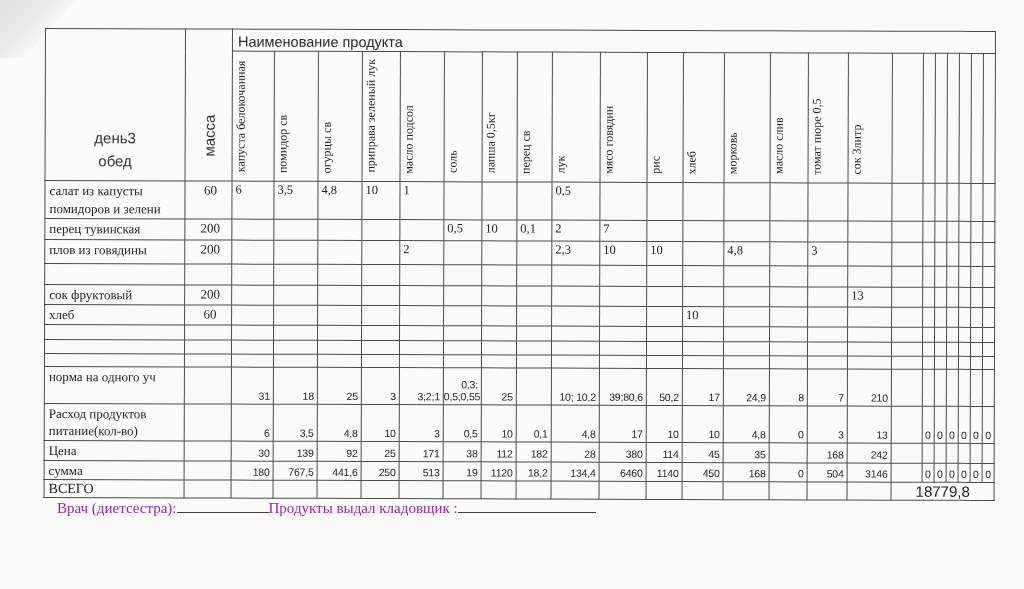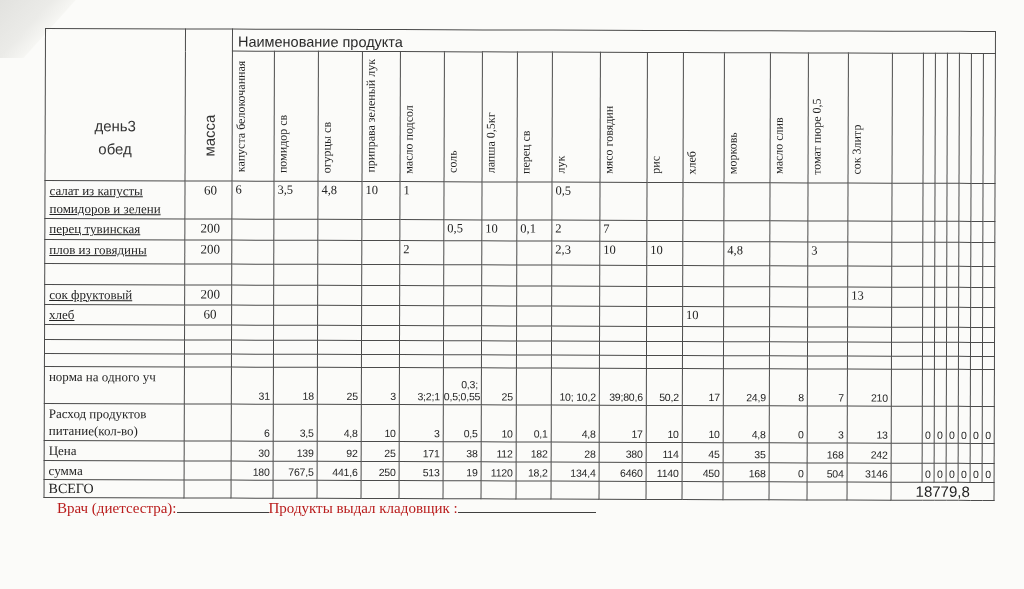--- a/index.html
+++ b/index.html
@@ -19,37 +19,37 @@
     position:absolute;left:45px;top:28px;
     transform:rotate(0.18deg);transform-origin:0 0;
   }
   table{border-collapse:collapse;table-layout:fixed;width:950px;}
   td{
     border:1px solid #4b4b4b;
     padding:0;vertical-align:top;overflow:hidden;
     color:#242424;
   }
   .title-cell{font:14.5px "Liberation Sans",sans-serif;color:#2a2a2a;padding:2px 0 0 5px;vertical-align:middle;}
-  .day-cell{vertical-align:bottom;text-align:center;font:15px "Liberation Sans",sans-serif;color:#333;padding-bottom:20px;line-height:1.55;}
+  .day-cell{vertical-align:bottom;text-align:center;font:15px "Liberation Sans",sans-serif;color:#333;padding-bottom:8px;line-height:1.55;}
   .mass-cell{vertical-align:bottom;text-align:center;padding-bottom:20px;}
   .rot-sans{writing-mode:vertical-rl;transform:rotate(180deg);font:15px "Liberation Sans",sans-serif;color:#333;display:inline-block;line-height:1;}
   .rot-cell{vertical-align:bottom;text-align:left;padding:0 0 4px 2px;}
   .rot{writing-mode:vertical-rl;transform:rotate(180deg);font:12px "Liberation Serif",serif;color:#222;display:inline-block;white-space:nowrap;line-height:1.1;}
-  .dish-name{font:13px "Liberation Serif",serif;padding:1px 2px 0 4px;line-height:1.4;text-decoration:underline;}
+  .dish-name{font:13px "Liberation Serif",serif;padding:1px 2px 0 4px;line-height:1.4;}
   .mass-val{font:13px "Liberation Serif",serif;padding:1px 0 0 4px;text-align:center;}
   .dish-val{font:12.5px "Liberation Serif",serif;padding:1px 0 0 3px;}
   .sum-label{font:13px "Liberation Serif",serif;padding:1px 2px 0 4px;line-height:1.35;border-radius:9px;}
   .num{
     font:10.5px "Liberation Sans",sans-serif;color:#1e1e1e;
     text-align:right;vertical-align:bottom;
     padding:0 3px 2px 0;line-height:1.15;letter-spacing:-0.2px;
   }
   .total-label{font:14px "Liberation Serif",serif;padding:0 0 0 4px;vertical-align:middle;}
   .total-val{font:15px "Liberation Sans",sans-serif;text-align:center;vertical-align:middle;color:#1e1e1e;}
-  .sig{position:absolute;color:#b91c1c;white-space:nowrap;}
+  .sig{position:absolute;color:#a21caf;white-space:nowrap;}
   .sig1{left:57px;top:500px;font:15px "Liberation Serif",serif;}
   .sig2{left:57px;top:540px;font:13.5px "Liberation Sans",sans-serif;}
   .blank{display:inline-block;border-bottom:1.3px solid #3f3f3f;height:12px;vertical-align:baseline;}
   .w-doctor{width:92px;}
   .w-storekeeper{width:138px;}
   .w-cook{width:62px;}
 </style>
 </head>
 <body>
 

